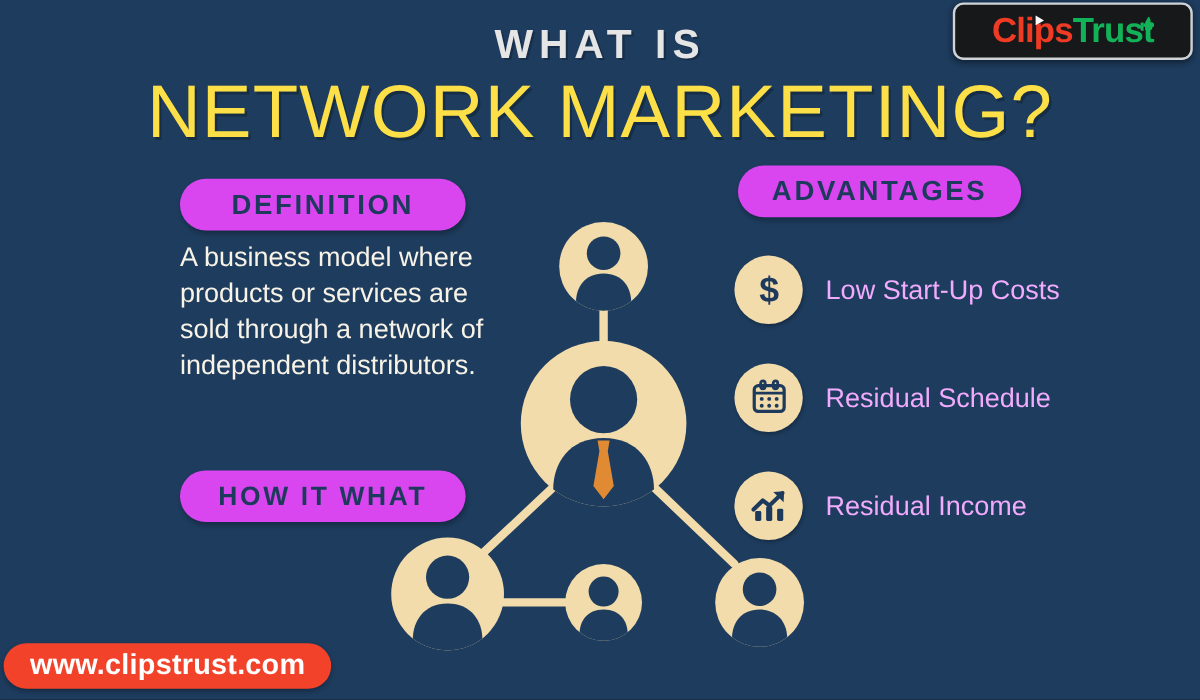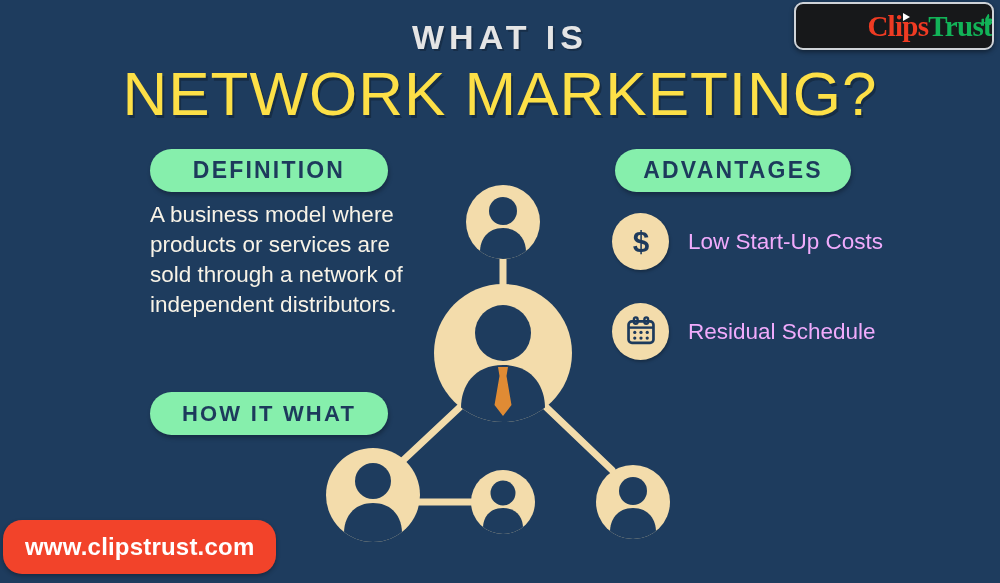--- a/index.html
+++ b/index.html
@@ -25,23 +25,22 @@
     top: 2px;
     right: 6px;
     width: 196px;
     height: 44px;
     background: #17181a;
     border: 2px solid #cfd3d8;
     border-radius: 9px;
     box-shadow: 0 2px 5px rgba(0,0,0,0.45);
     display: flex;
     align-items: center;
-    justify-content: flex-end;
+    justify-content: center;
     overflow: hidden;
-    font-family: Liberation Serif, serif;
   }
   .logo-text {
     font-size: 29px;
     font-weight: bold;
     letter-spacing: -0.7px;
     line-height: 1;
     position: relative;
     white-space: nowrap;
   }
   .logo-clips { color: #ef3b23; }
@@ -83,42 +82,42 @@
     color: #fde047;
     font-size: 62px;
     font-weight: normal;
     letter-spacing: 1px;
     text-shadow: 2px 3px 0 rgba(0,0,0,0.25);
   }
 
   
   .pill {
     position: absolute;
-    background: #86efac;
+    background: #d946ef;
     color: #1d3a5c;
     font-weight: bold;
     border-radius: 22px;
     display: flex;
     align-items: center;
     justify-content: center;
     box-shadow: 1px 3px 4px rgba(0,0,0,0.28);
     letter-spacing: 2.2px;
   }
   #pill-definition {
     left: 150px; top: 149px;
     width: 238px; height: 43px;
     font-size: 23px;
   }
   #pill-howitworks {
     left: 150px; top: 392px;
     width: 238px; height: 43px;
     font-size: 22px;
   }
   #pill-advantages {
-    left: 615px; top: 149px;
+    left: 615px; top: 138px;
     width: 236px; height: 43px;
     font-size: 23px;
   }
 
   
   .definition-body {
     position: absolute;
     left: 150px;
     top: 200px;
     width: 256px;
@@ -165,21 +164,21 @@
     top: 175px;
     width: 400px;
     height: 370px;
   }
 
   
   .url-banner {
     position: absolute;
     left: 3px;
     bottom: 9px;
-    height: 54px;
+    height: 38px;
     padding: 0 22px;
     background: #f2432a;
     border-radius: 19px;
     display: flex;
     align-items: center;
     color: #ffffff;
     font-size: 24px;
     font-weight: 600;
     letter-spacing: 0.2px;
     box-shadow: 0 2px 4px rgba(0,0,0,0.3);
@@ -232,20 +231,32 @@
           <circle cx="12" cy="13" r="1.15" fill="#1d3a5c"></circle>
           <circle cx="16.4" cy="13" r="1.15" fill="#1d3a5c"></circle>
           <circle cx="7.6" cy="17" r="1.15" fill="#1d3a5c"></circle>
           <circle cx="12" cy="17" r="1.15" fill="#1d3a5c"></circle>
           <circle cx="16.4" cy="17" r="1.15" fill="#1d3a5c"></circle>
         </svg>
       </div>
       <div class="adv-label">Residual Schedule</div>
     </div>
 
+    <div class="adv-item">
+      <div class="adv-icon">
+        <svg width="36" height="36" viewBox="0 0 24 24">
+          <rect x="4.2" y="15.2" width="3.4" height="5.6" rx="0.8" fill="#1d3a5c"></rect>
+          <rect x="10.3" y="12.6" width="3.4" height="8.2" rx="0.8" fill="#1d3a5c"></rect>
+          <rect x="16.4" y="14.0" width="3.4" height="6.8" rx="0.8" fill="#1d3a5c"></rect>
+          <path d="M3.3 14.4 L8.4 9.4 L12.2 12.2 L19.3 5.3" fill="none" stroke="#1d3a5c" stroke-width="2.3" stroke-linecap="round" stroke-linejoin="round"></path>
+          <path d="M14.3 4.6 L20.3 4.3 L20.0 10.3 Z" fill="#1d3a5c"></path>
+        </svg>
+      </div>
+      <div class="adv-label">Residual Income</div>
+    </div>
 
   </div>
 
   <svg id="network" viewBox="0 0 400 370">
     <defs>
       <clipPath id="clipTop">
           <circle cx="203" cy="47" r="37"></circle>
         </clipPath>
       <clipPath id="clipCenter">
           <circle cx="203" cy="178" r="69"></circle>

